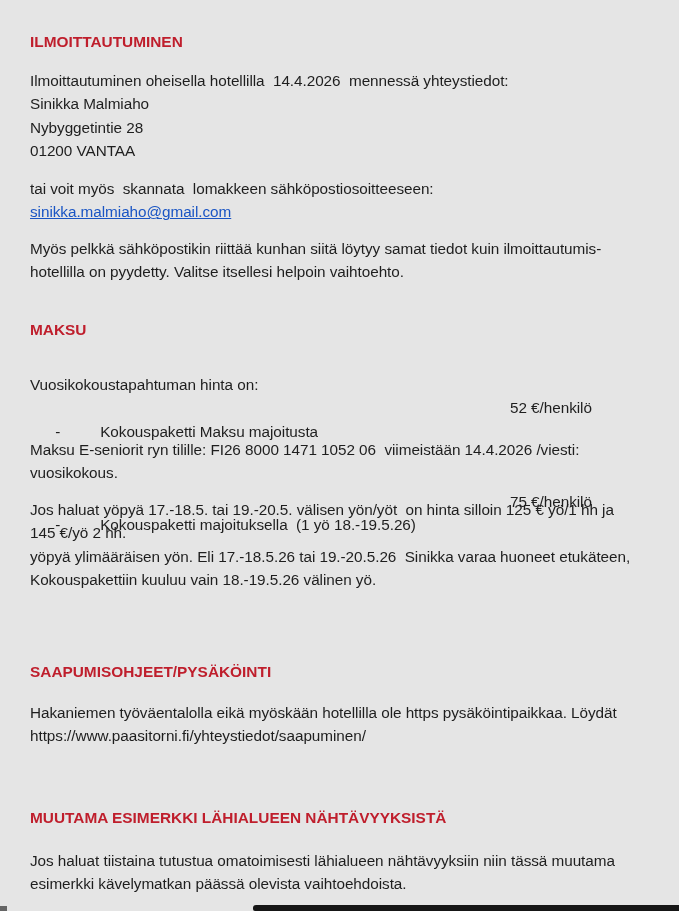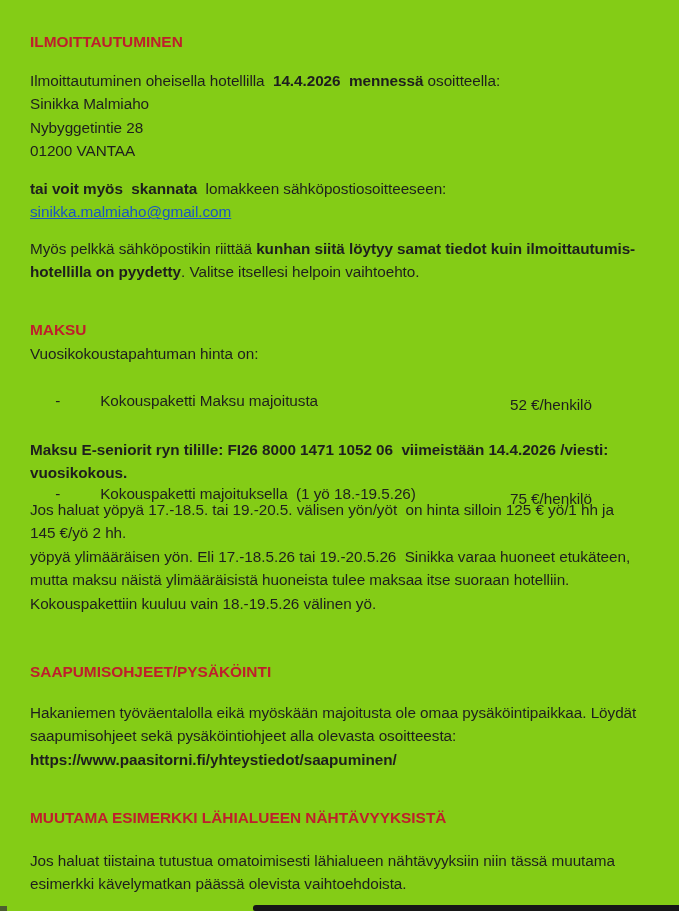--- a/index.html
+++ b/index.html
@@ -6,50 +6,50 @@
   body{
     width:679px;height:911px;
     background:#fbfaf8;
     font-family:"Liberation Sans",sans-serif;
     color:#1e1e1e;
     overflow:hidden;
   }
   .page{
     position:relative;
     width:679px;height:911px;
-    background:#84cc16;
+    background:#e5e5e5;
   }
   .blk{
     position:absolute;
     left:30px;
     font-size:15.3px;
     line-height:23.4px;
     letter-spacing:-0.05px;
   }
   .line{white-space:pre;}
   .line span{white-space:pre;}
   .hd{
     position:absolute;
     left:30px;
     margin:0;
     font-size:15.4px;
     font-weight:700;
     color:var(--accent,#bf1e2c);
     white-space:pre;
     letter-spacing:0;
   }
-  .b{font-weight:700;}
+  .b{font-weight:400;}
   .link{
     color:var(--link,#1a55c4);
     text-decoration:underline;
     cursor:pointer;
   }
   .row{position:relative;}
   .bullet{display:inline-block;width:45px;}
-  .price{position:absolute;left:480px;top:0;margin-top:28px;}
+  .price{position:absolute;left:480px;top:0;}
   .scan-bar{
     position:absolute;
     left:253px;top:905px;
     width:426px;height:6px;
     background:#161616;
     border-radius:3px 0 0 2px;
   }
   .scan-corner{
     position:absolute;
     left:0;top:906px;
@@ -59,68 +59,66 @@
   }
 </style>
 </head>
 <body>
 
 <div class="page">
 
   <h2 class="hd" style="top:33px">ILMOITTAUTUMINEN</h2>
 
   <div class="blk" style="top:69px">
-    <div class="line"><span>Ilmoittautuminen oheisella hotellilla  </span><span class="b">14.4.2026  mennessä</span><span> osoitteella:</span></div>
+    <div class="line"><span>Ilmoittautuminen oheisella hotellilla  </span><span class="b">14.4.2026  mennessä</span><span> yhteystiedot:</span></div>
     <div class="line">Sinikka Malmiaho</div>
     <div class="line">Nybyggetintie 28</div>
     <div class="line">01200 VANTAA</div>
   </div>
 
   <div class="blk" style="top:177px">
     <div class="line"><span class="b">tai voit myös  skannata </span><span> lomakkeen sähköpostiosoitteeseen:</span></div>
     <div class="line"><a class="link">sinikka.malmiaho@gmail.com</a></div>
   </div>
 
   <div class="blk" style="top:237px">
     <div class="line"><span>Myös pelkkä sähköpostikin riittää </span><span class="b">kunhan siitä löytyy samat tiedot kuin ilmoittautumis-</span></div>
     <div class="line"><span class="b">hotellilla on pyydetty</span><span>. Valitse itsellesi helpoin vaihtoehto.</span></div>
   </div>
 
   <h2 class="hd" style="top:321px">MAKSU</h2>
 
-  <div class="blk" style="top:342px">
+  <div class="blk" style="top:373px">
     <div class="line">Vuosikokoustapahtuman hinta on:</div>
     <div class="line row">
       <span class="bullet">-</span><span>Kokouspaketti Maksu majoitusta</span>
       <span class="price">52 €/henkilö</span>
     </div>
     <div class="line row">
       <span class="bullet">-</span><span>Kokouspaketti majoituksella  (1 yö 18.-19.5.26)</span>
       <span class="price">75 €/henkilö</span>
     </div>
   </div>
 
   <div class="blk" style="top:438px">
     <div class="line b">Maksu E-seniorit ryn tilille: FI26 8000 1471 1052 06  viimeistään 14.4.2026 /viesti:</div>
     <div class="line b">vuosikokous.</div>
   </div>
 
   <div class="blk" style="top:498px">
     <div class="line">Jos haluat yöpyä 17.-18.5. tai 19.-20.5. välisen yön/yöt  on hinta silloin 125 € yö/1 hh ja</div>
     <div class="line">145 €/yö 2 hh.</div>
     <div class="line">yöpyä ylimääräisen yön. Eli 17.-18.5.26 tai 19.-20.5.26  Sinikka varaa huoneet etukäteen,</div>
-    <div class="line">mutta maksu näistä ylimääräisistä huoneista tulee maksaa itse suoraan hotelliin.</div>
     <div class="line">Kokouspakettiin kuuluu vain 18.-19.5.26 välinen yö.</div>
   </div>
 
   <h2 class="hd" style="top:663px">SAAPUMISOHJEET/PYSÄKÖINTI</h2>
 
   <div class="blk" style="top:701px">
-    <div class="line">Hakaniemen työväentalolla eikä myöskään majoitusta ole omaa pysäköintipaikkaa. Löydät</div>
-    <div class="line">saapumisohjeet sekä pysäköintiohjeet alla olevasta osoitteesta:</div>
+    <div class="line">Hakaniemen työväentalolla eikä myöskään hotellilla ole https pysäköintipaikkaa. Löydät</div>
     <div class="line b">https://www.paasitorni.fi/yhteystiedot/saapuminen/</div>
   </div>
 
   <h2 class="hd" style="top:809px">MUUTAMA ESIMERKKI LÄHIALUEEN NÄHTÄVYYKSISTÄ</h2>
 
   <div class="blk" style="top:849px">
     <div class="line">Jos haluat tiistaina tutustua omatoimisesti lähialueen nähtävyyksiin niin tässä muutama</div>
     <div class="line">esimerkki kävelymatkan päässä olevista vaihtoehdoista.</div>
   </div>
 

